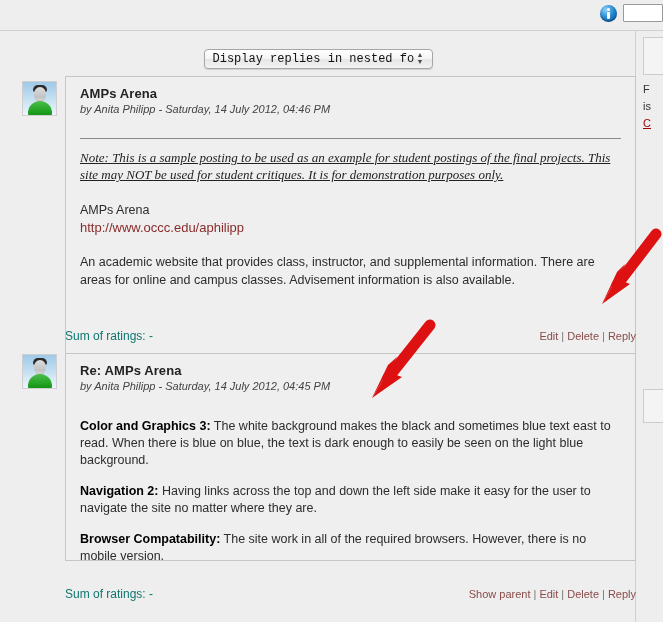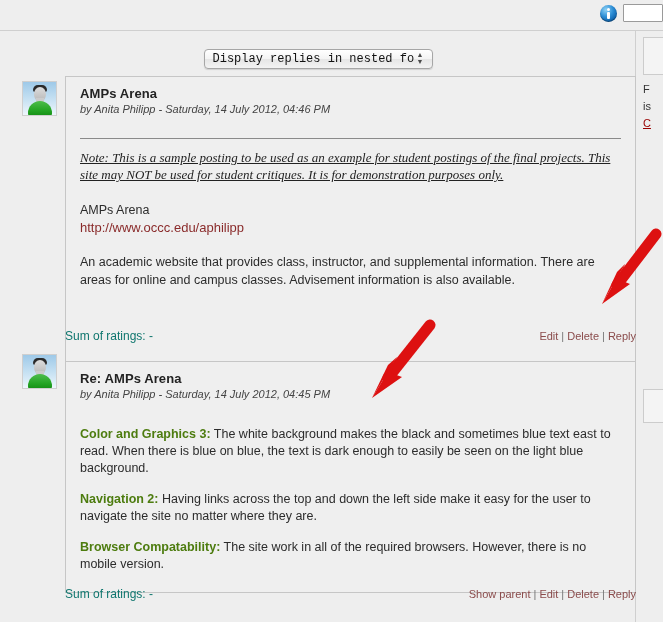--- a/index.html
+++ b/index.html
@@ -214,21 +214,21 @@
 
   .post-box {
     position: absolute;
     left: 65px;
     width: 571px;
     background: #efefef;
     border: 1px solid #c6c6c6;
     box-sizing: border-box;
   }
   #post-1 .post-box { top: 0; height: 317px; }
-  #post-2 .post-box { top: 12px; height: 232px; }
+  #post-2 .post-box { top: 4px; height: 208px; }
 
   .post-inner {
     padding: 9px 14px 10px 14px;
   }
   .post-subject {
     font-size: 13px;
     font-weight: bold;
     color: #222222;
     margin: 0 0 2px 0;
     letter-spacing: .1px;
@@ -271,21 +271,21 @@
     color: #8a2b2b;
     text-decoration: none;
   }
   .rev-para {
     font-size: 12.5px;
     line-height: 17px;
     color: #2c2c2c;
     margin: 0 0 14px 0;
   }
   .rev-para:last-child { margin-bottom: 0; }
-  .rev-label { font-weight: bold; color: #4d7c0f; }
+  .rev-label { font-weight: bold; color: #000000; }
 
   
   .post-footer {
     position: absolute;
     left: 65px;
     width: 571px;
     height: 22px;
   }
   #post-1 .post-footer { top: 250px; }
   #post-2 .post-footer { top: 235px; }

